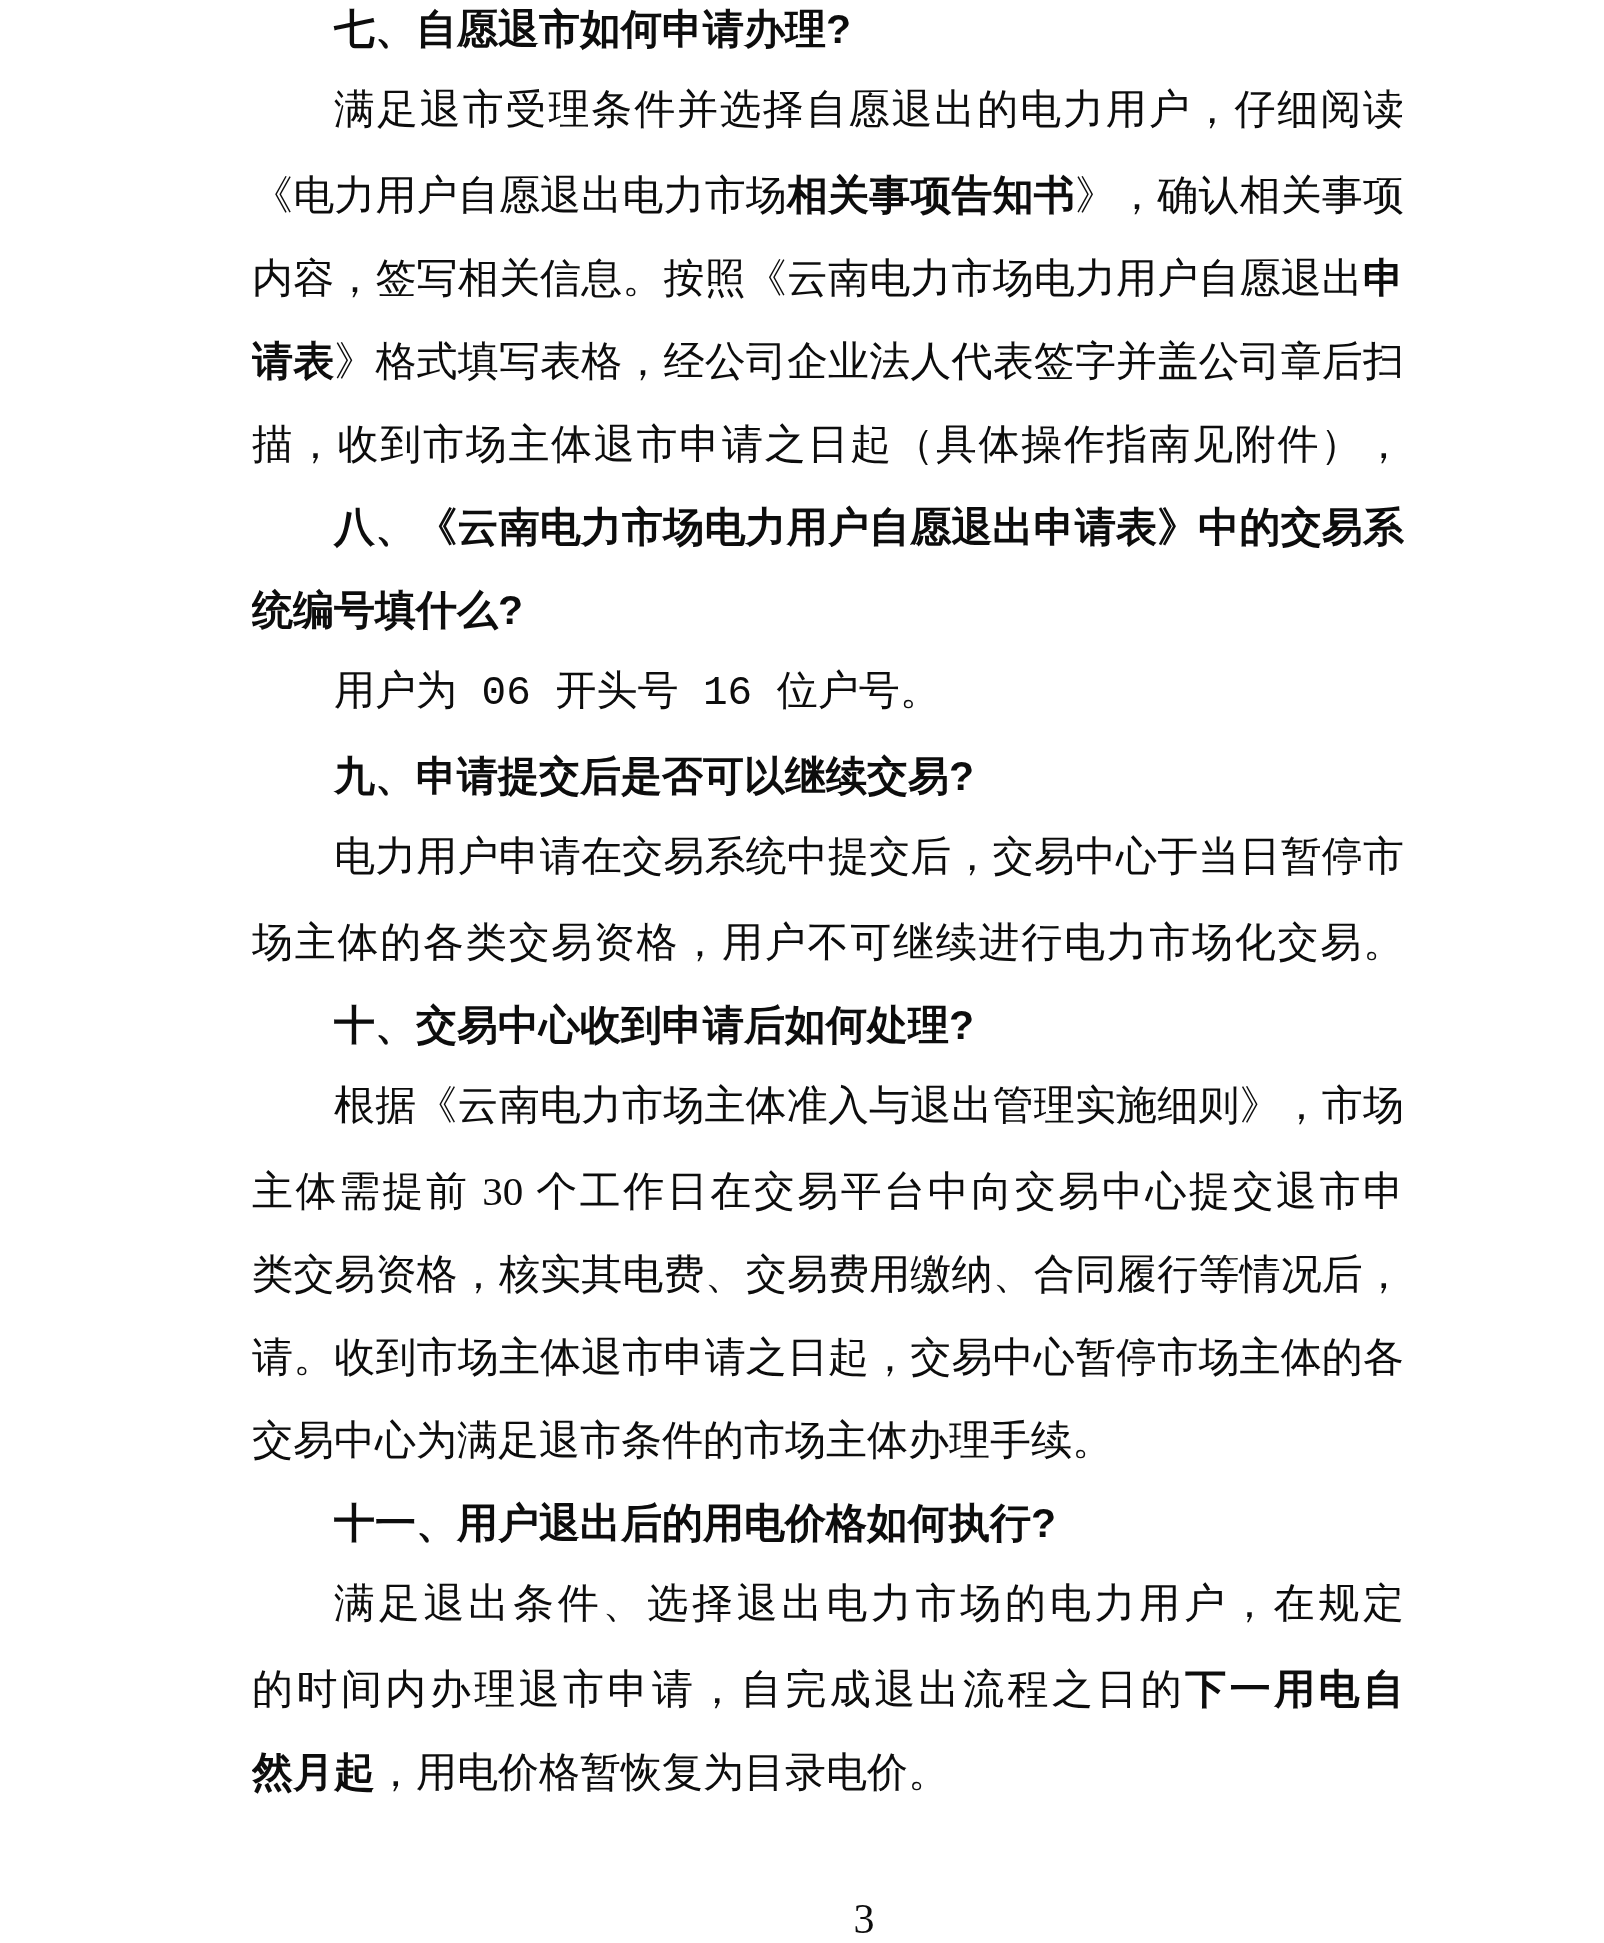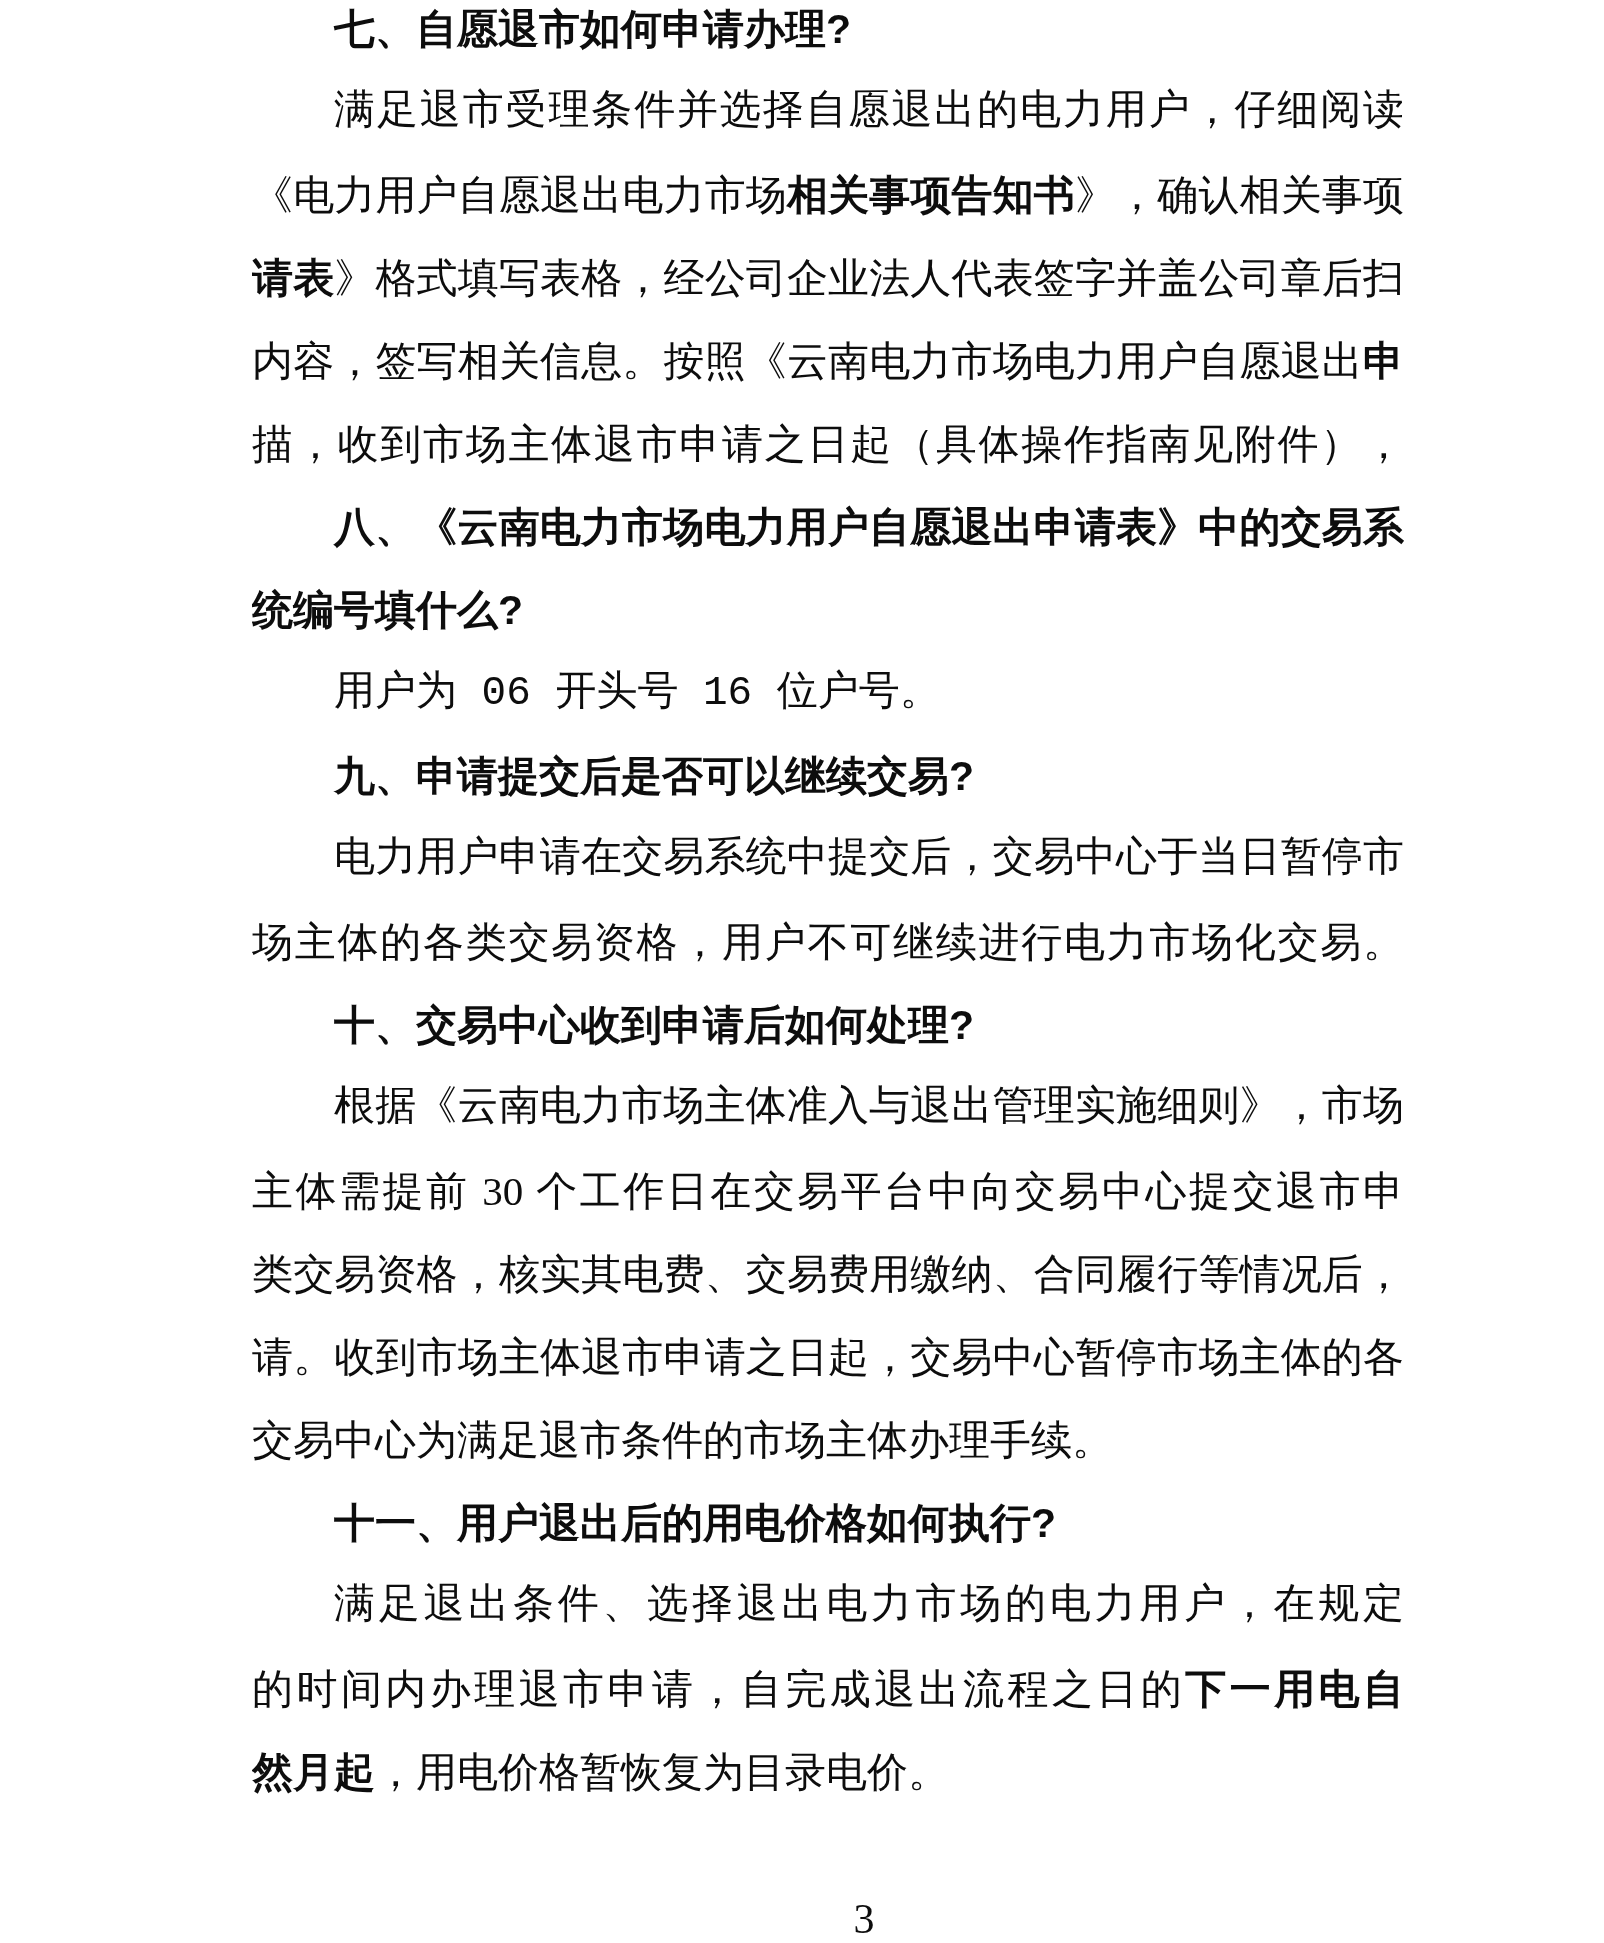--- a/index.html
+++ b/index.html
@@ -60,22 +60,22 @@
 </style>
 </head>
 <body>
 
 <div class="page">
   <div class="content">
       <section>
         <div class="line heading indent"><span class="seg b">七、自愿退市如何申请办理?</span></div>
         <div class="line body indent justify"><span class="seg">满足退市受理条件并选择自愿退出的电力用户，仔细阅读</span></div>
         <div class="line body justify"><span class="seg">《电力用户自愿退出电力市场</span><span class="seg b">相关事项告知书</span><span class="seg">》，确认相关事项</span></div>
+        <div class="line body justify"><span class="seg">内容，签写相关信息。按照《云南电力市场电力用户自愿退出</span><span class="seg b">申</span></div>
         <div class="line body justify"><span class="seg b">请表</span><span class="seg">》格式填写表格，经公司企业法人代表签字并盖公司章后扫</span></div>
-        <div class="line body justify"><span class="seg">内容，签写相关信息。按照《云南电力市场电力用户自愿退出</span><span class="seg b">申</span></div>
         <div class="line body justify"><span class="seg">描，收到市场主体退市申请之日起（具体操作指南见附件），</span></div>
       </section>
       <section>
         <div class="line heading indent justify"><span class="seg b">八、《云南电力市场电力用户自愿退出申请表》中的交易系</span></div>
         <div class="line heading"><span class="seg b">统编号填什么?</span></div>
         <div class="line body indent"><span class="seg">用户为 06 开头号 16 位户号。</span></div>
       </section>
       <section>
         <div class="line heading indent"><span class="seg b">九、申请提交后是否可以继续交易?</span></div>
         <div class="line body indent justify"><span class="seg">电力用户申请在交易系统中提交后，交易中心于当日暂停市</span></div>

